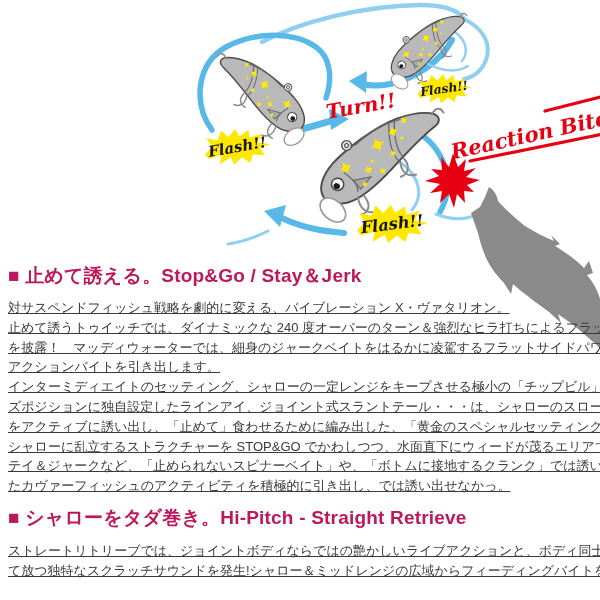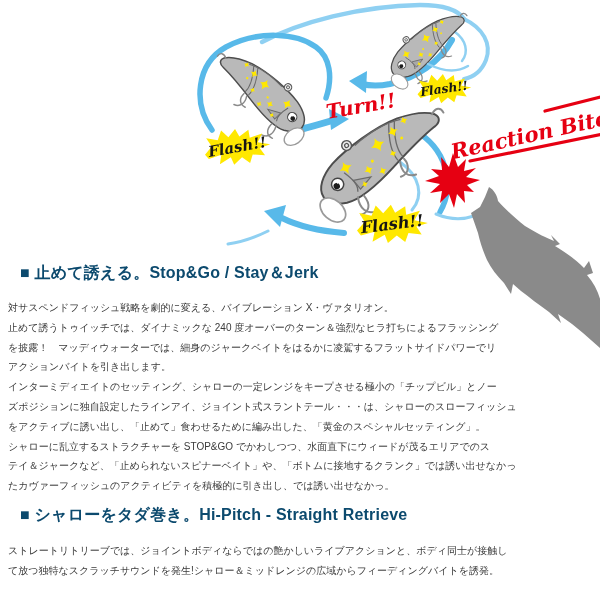--- a/index.html
+++ b/index.html
@@ -24,23 +24,23 @@
   .arrow-head{fill:var(--arrow-blue);}
   .burst{fill:var(--flash-yellow);}
   .flash-text{font:italic 700 15px "DejaVu Serif",serif;fill:#151515;text-anchor:middle;}
   .script-red{fill:var(--accent-red);font:italic 700 20px "DejaVu Serif",serif;text-anchor:middle;}
   .reaction{font-size:21px;}
   .red-line{stroke:var(--accent-red);stroke-width:3.2;fill:none;stroke-linecap:round;}
   .starburst{fill:var(--accent-red);}
   .fish{fill:var(--fish-gray);}
 
   
-  .hd{position:absolute;left:20px;font-weight:700;font-size:16px;color:#0c4a6e;
+  .hd{position:absolute;left:8px;font-weight:700;font-size:19px;color:#be185d;
       letter-spacing:.2px;white-space:nowrap;}
-  .bodyblock{position:absolute;left:8px;right:0;color:#3a3a3a;font-size:10px;}
+  .bodyblock{position:absolute;left:8px;right:0;color:#3a3a3a;font-size:13px;text-decoration:underline;}
   .bl{height:19.8px;line-height:19.8px;white-space:nowrap;}
 </style>
 </head>
 <body>
 
 <div class="stage">
 
   <svg width="600" height="600" viewBox="0 0 600 600">
     <defs>
       <path id="sp" class="sparkle" d="M0,-5.5 Q0.9,-0.9 5.5,0 Q0.9,0.9 0,5.5 Q-0.9,0.9 -5.5,0 Q-0.9,-0.9 0,-5.5 Z"></path>

